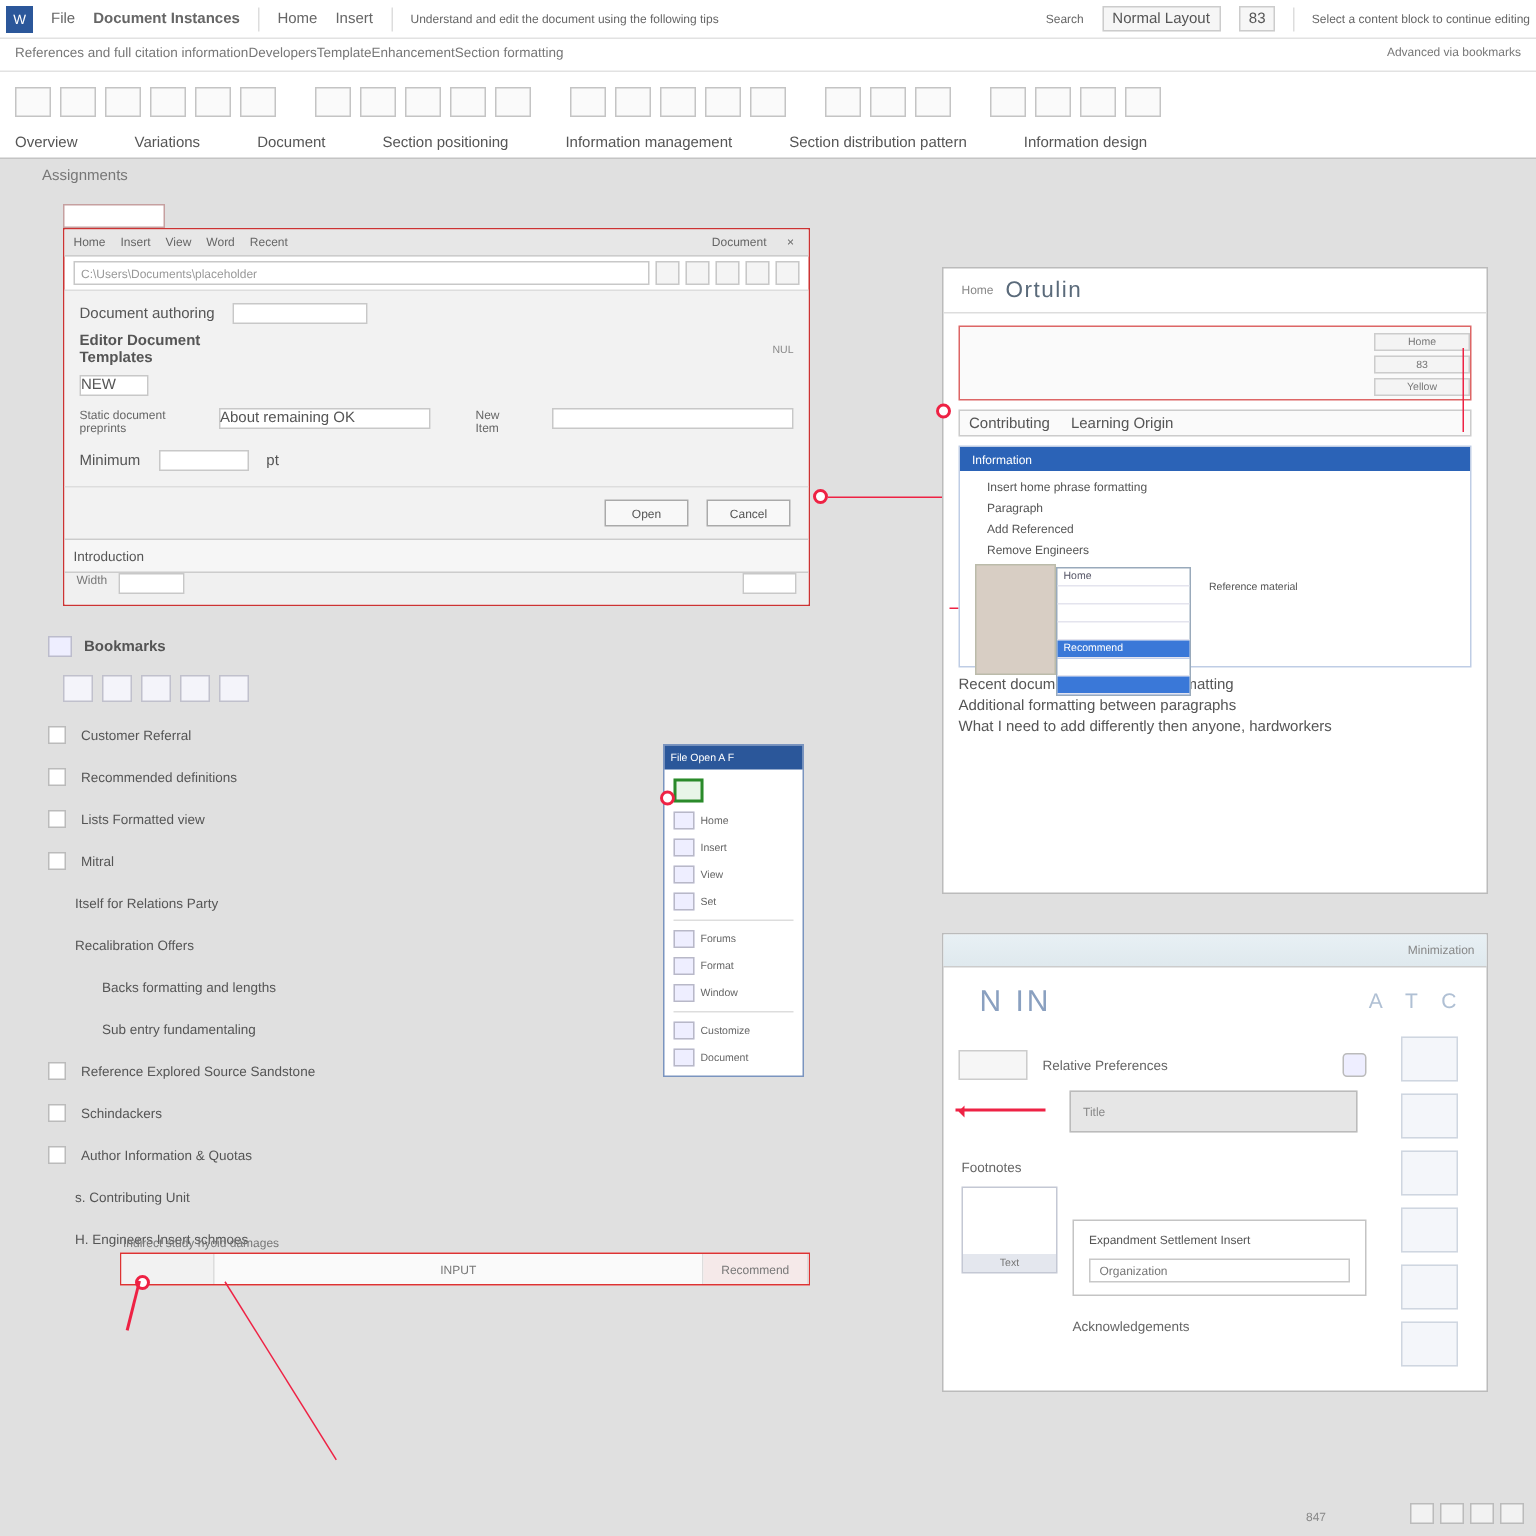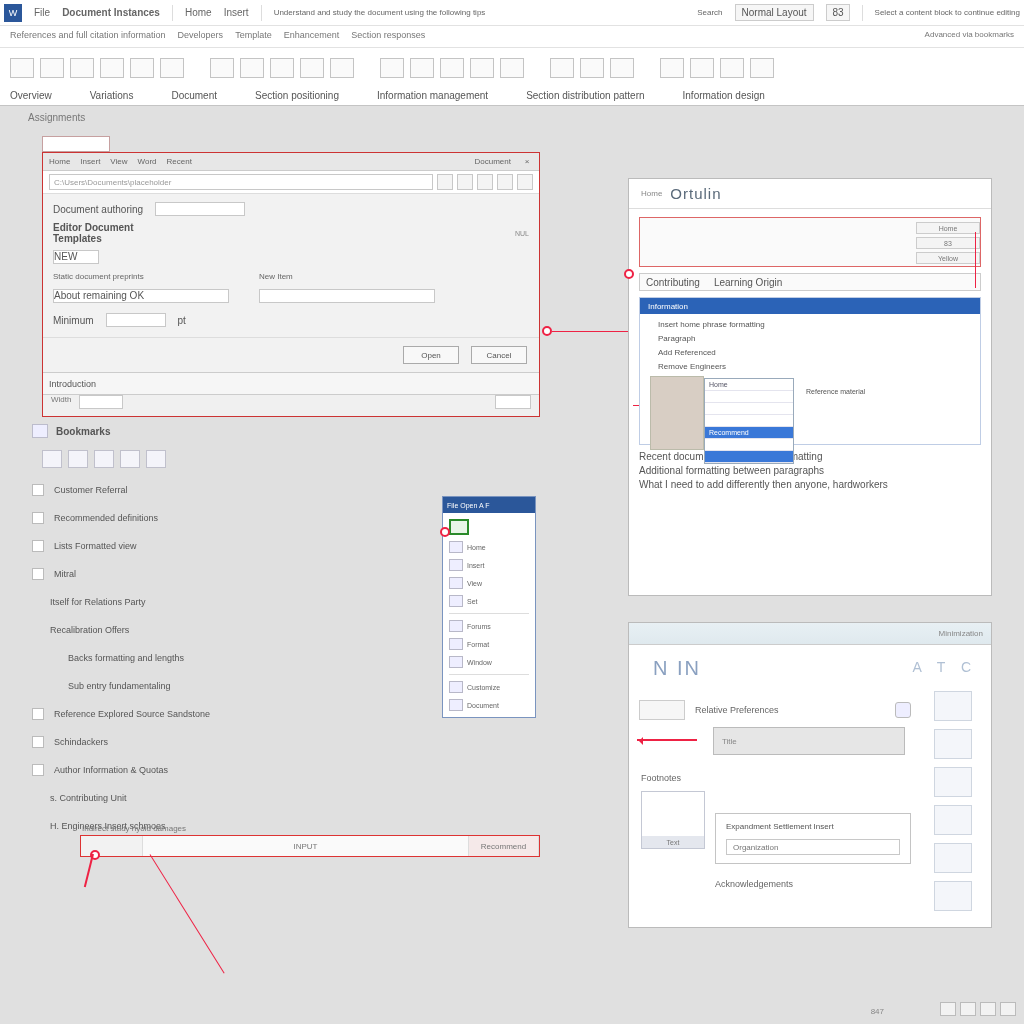--- a/index.html
+++ b/index.html
@@ -6,42 +6,42 @@
 body{width:1024px;height:1024px;background:#d8d8d8;overflow:hidden}
 .app{width:100%;height:100%;display:flex;flex-direction:column}
 
 .ribbon{background:#fff;border-bottom:1px solid #c4c4c4}
 .ribbon-row1{display:flex;align-items:center;height:26px;border-bottom:1px solid #e2e2e2;padding:0 4px;gap:12px}
 .app-icon{width:18px;height:18px;background:#2b579a;color:#fff;display:flex;align-items:center;justify-content:center;font-size:9px}
 .ribbon-row1 .t{color:#666}
 .ribbon-row1 .sep{flex:0 0 1px;height:16px;background:#ddd}
 .ribbon-row1 .grow{flex:1}
 .side-btn{border:1px solid #ccc;padding:2px 6px;background:#f6f6f6}
-.rib-tabs{display:flex;gap:12px;padding:4px 10px 0;height:22px;border-bottom:1px solid #e2e2e2}
+.rib-tabs{display:flex;gap:0;padding:4px 10px 0;height:22px;border-bottom:1px solid #e2e2e2}
 .rib-tabs span{color:#777;font-size:9px}
 .rib-gallery{display:flex;gap:6px;padding:6px 10px;align-items:center;flex-wrap:wrap;height:40px;overflow:hidden}
 .thumb{width:24px;height:20px;border:1px solid #c4c4c4;background:#fafafa}
 .rib-labels{display:flex;gap:38px;padding:2px 10px 4px;font-size:8px;color:#888}
 
 .canvas{flex:1;position:relative;background:#e0e0e0}
 .pane-title{position:absolute;left:28px;top:6px;color:#777;font-size:10px}
 
 .doc-tab{position:absolute;left:42px;top:30px;width:68px;height:16px;background:#fff;border:1px solid #c6a0a0}
 .dialog{position:absolute;left:42px;top:46px;width:498px;border:1px solid #c33;background:#fff}
 .dlg-hdr{height:18px;background:#e7e7e7;display:flex;align-items:center;gap:10px;padding:0 6px;border-bottom:1px solid #ccc}
 .dlg-hdr span{font-size:8px;color:#666}
 .dlg-tools{display:flex;align-items:center;padding:3px 6px;gap:4px;border-bottom:1px solid #ddd}
 .addr{flex:1;height:16px;border:1px solid #c8c8c8;background:#fff;display:flex;align-items:center;padding:0 4px;font-size:8px;color:#999}
 .mini{width:16px;height:16px;border:1px solid #c8c8c8;background:#f4f4f4}
 .dlg-body{padding:8px 10px 4px;background:#f2f2f2}
 .fld-row{display:flex;align-items:center;gap:6px;margin-bottom:6px;font-size:8px;color:#666}
 .fld-row label{width:96px}
 .fld-row .inp{height:14px;border:1px solid #c8c8c8;background:#fff}
 .form-grid{display:flex;gap:30px;margin-top:8px}
-.form-grid>div{display:flex;flex-direction:column;gap:8px}
+.form-grid>div{display:flex;flex-direction:row;gap:20px}
 .form-grid .lbl{font-size:8px;color:#666}
 .form-grid .inp{width:176px;height:14px;border:1px solid #c8c8c8;background:#fff}
 .dlg-btns{display:flex;justify-content:flex-end;gap:12px;padding:8px 12px;background:#f2f2f2;border-top:1px solid #ddd}
 .dlg-btns button{width:56px;height:18px;border:1px solid #aaa;background:#f8f8f8;font-size:8px;color:#555}
 .dlg-sec{height:22px;border-top:1px solid #ccc;display:flex;align-items:center;padding:0 6px;background:#f6f6f6;font-size:9px;color:#555}
 .dlg-ft{height:22px;border-top:1px solid #ccc;background:#f0f0f0;display:flex;padding:0 8px;gap:8px}
 .dlg-ft .inp{width:44px;height:14px;border:1px solid #c8c8c8;background:#fff}
 .callout-dot{position:absolute;left:542px;top:220px;width:10px;height:10px;border:2px solid #e24;border-radius:50%;background:#fff}
 .callout-line{position:absolute;left:552px;top:225px;width:76px;height:0;border-top:1px solid #e24}
 
@@ -133,34 +133,34 @@
 
   <div class="ribbon">
     <div class="ribbon-row1">
       <div class="app-icon">W</div>
       <span class="t">File</span>
       <span class="t" style="font-weight:600">Document Instances</span>
       <span class="sep"></span>
       <span class="t">Home</span>
       <span class="t">Insert</span>
       <span class="sep"></span>
-      <span class="t" style="font-size:8px">Understand and study the document using the following tips</span>
+      <span class="t" style="font-size:8px">Understand and edit the document using the following tips</span>
       <span class="grow"></span>
       <span class="t" style="font-size:8px">Search</span>
       <span class="side-btn">Normal Layout</span>
       <span class="side-btn" style="width:24px;text-align:center">83</span>
       <span class="sep"></span>
       <span class="t" style="font-size:8px">Select a content block to continue editing</span>
     </div>
     <div class="rib-tabs">
       <span>References and full citation information</span>
       <span>Developers</span>
       <span>Template</span>
       <span>Enhancement</span>
-      <span>Section responses</span>
+      <span>Section formatting</span>
       <span style="margin-left:auto;font-size:8px">Advanced via bookmarks</span>
     </div>
     <div class="rib-gallery">
       <div class="thumb"></div>
         <div class="thumb"></div>
         <div class="thumb"></div>
         <div class="thumb"></div>
         <div class="thumb"></div>
         <div class="thumb"></div>
       <div style="width:14px"></div>

